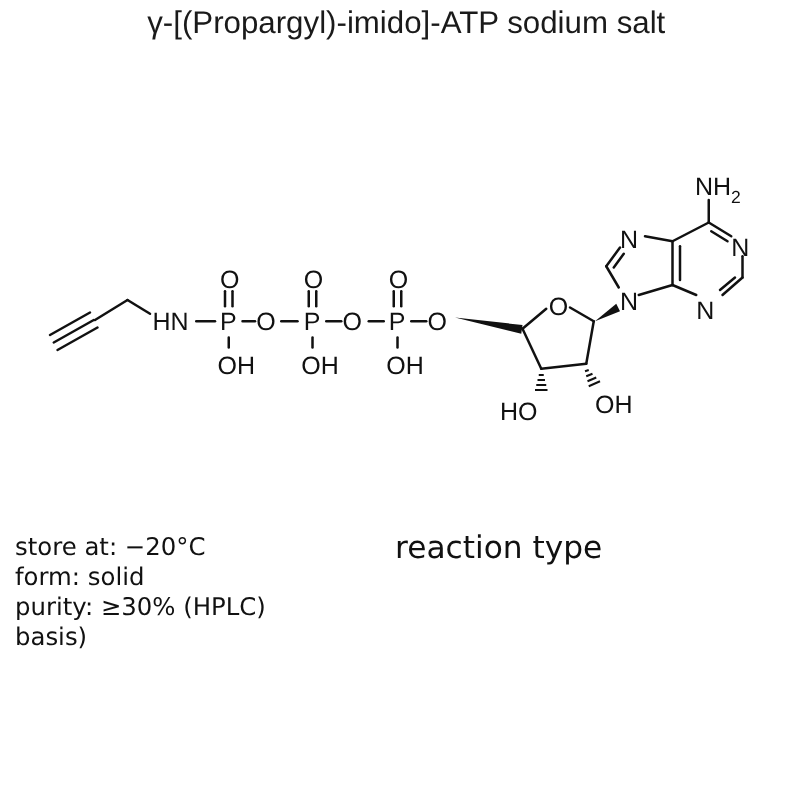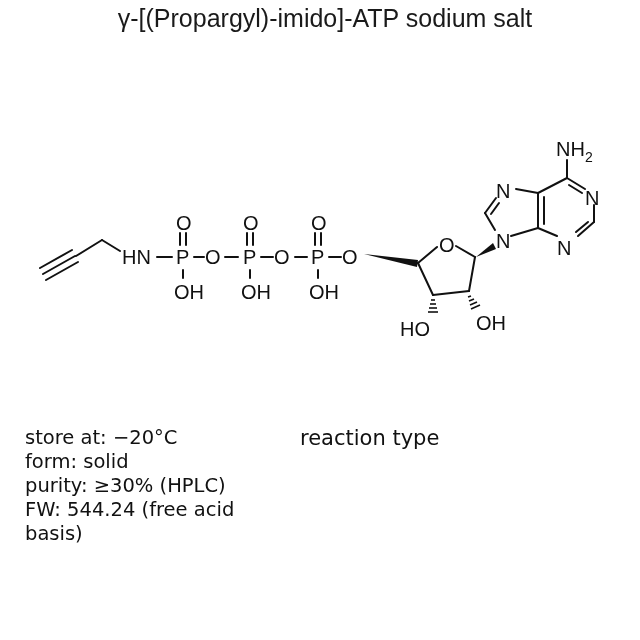--- a/index.html
+++ b/index.html
@@ -7,24 +7,24 @@
     .title {
       position: absolute; left: 0; top: 4px; width: 650px; text-align: center;
       font-family: "Liberation Sans", sans-serif; font-size: 25px; color: #1a1a1a;
     }
     svg.structure { position: absolute; left: 0; top: 0; }
     svg text { font-family: "Liberation Sans", sans-serif; font-size: 20px; fill: #111; }
     .props {
       position: absolute; left: 12px; top: 426px;
       font-family: "DejaVu Sans", sans-serif; font-size: 19.5px; line-height: 24px; color: #111;
     }
-    .props div { white-space: nowrap; margin-left: 13px; }
+    .props div { white-space: nowrap; }
     .reaction {
-      position: absolute; left: 300px; top: 426px;
-      font-family: "DejaVu Sans", sans-serif; font-size: 21px; line-height: 24px; color: #111;
+      position: absolute; left: 316px; top: 426px;
+      font-family: "DejaVu Sans", sans-serif; font-size: 25px; line-height: 24px; color: #111;
     }
     .reaction div { white-space: pre; }
   </style>
 </head>
 <body>
 
 <div class="title">γ-[(Propargyl)-imido]-ATP sodium salt</div>
 
 <svg class="structure" width="640" height="400" viewBox="0 0 640 400" xmlns="http://www.w3.org/2000/svg">
   <g stroke="#111" stroke-width="2" fill="none" stroke-linecap="round">
@@ -117,19 +117,18 @@
   <text x="496" y="198">N</text>
   <text x="585" y="205">N</text>
   <text x="557" y="255">N</text>
   <text x="556" y="156"><tspan>NH</tspan><tspan dy="6" font-size="14">2</tspan></text>
 </svg>
 
 <div class="props">
   <div>store at: −20°C</div>
   <div>form: solid</div>
   <div>purity: ≥30% (HPLC)</div>
-  <div>FW: 544.24 (free acid</div>
   <div>basis)</div>
 </div>
 
 <div class="reaction">
   <div>reaction type</div>
 </div>
 
 </body></html>

